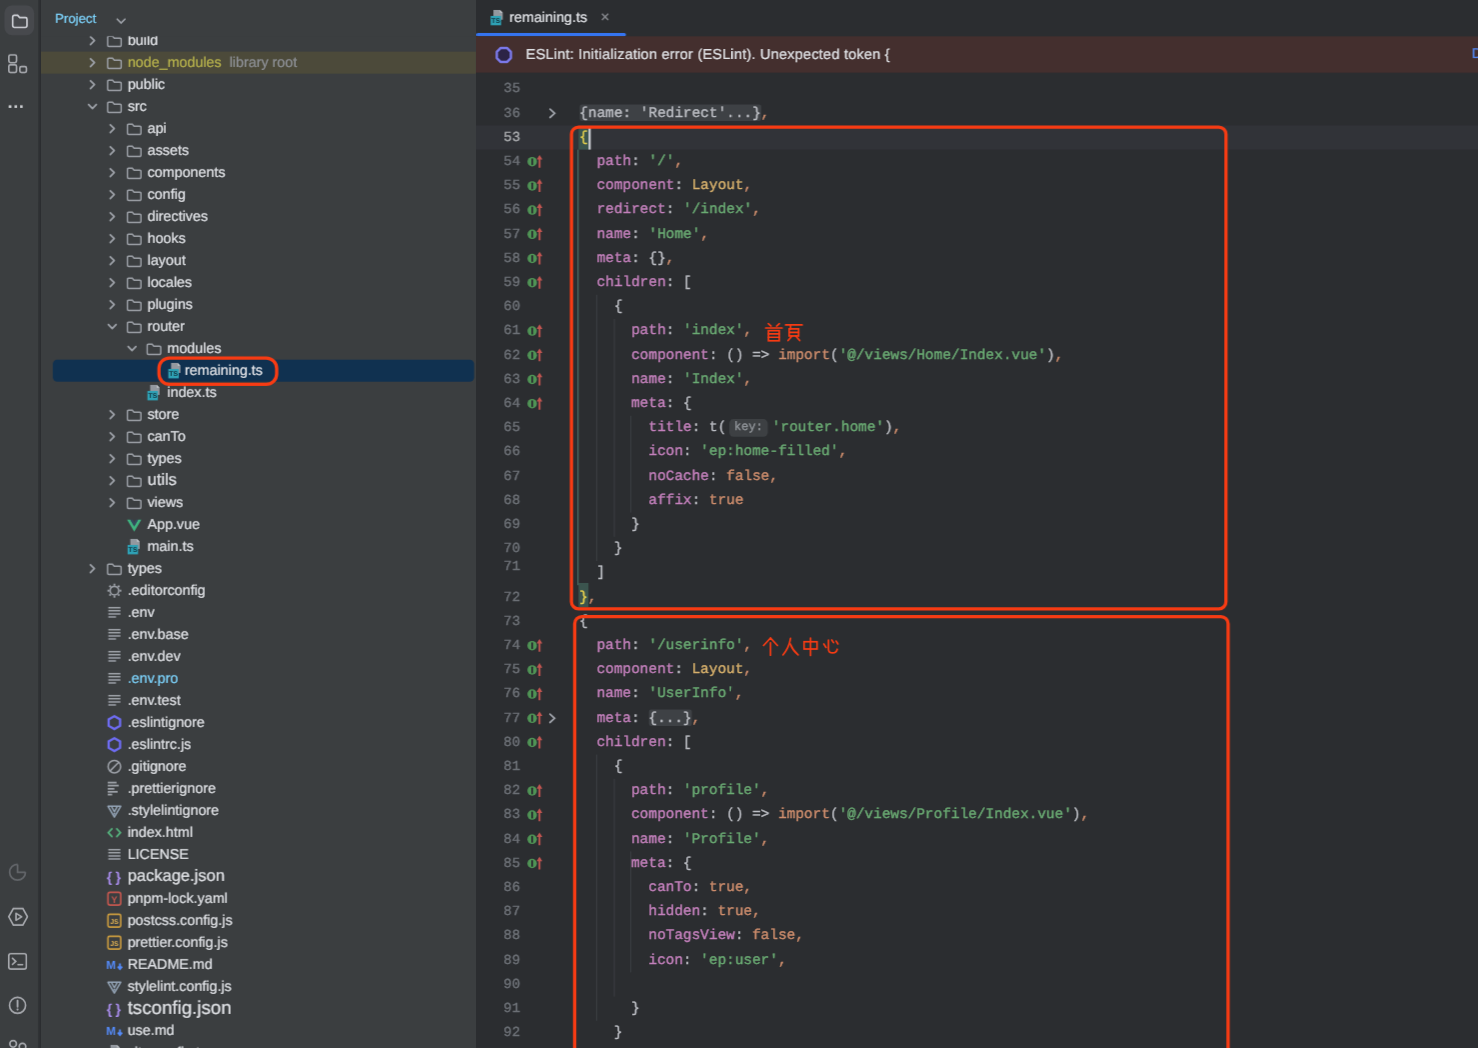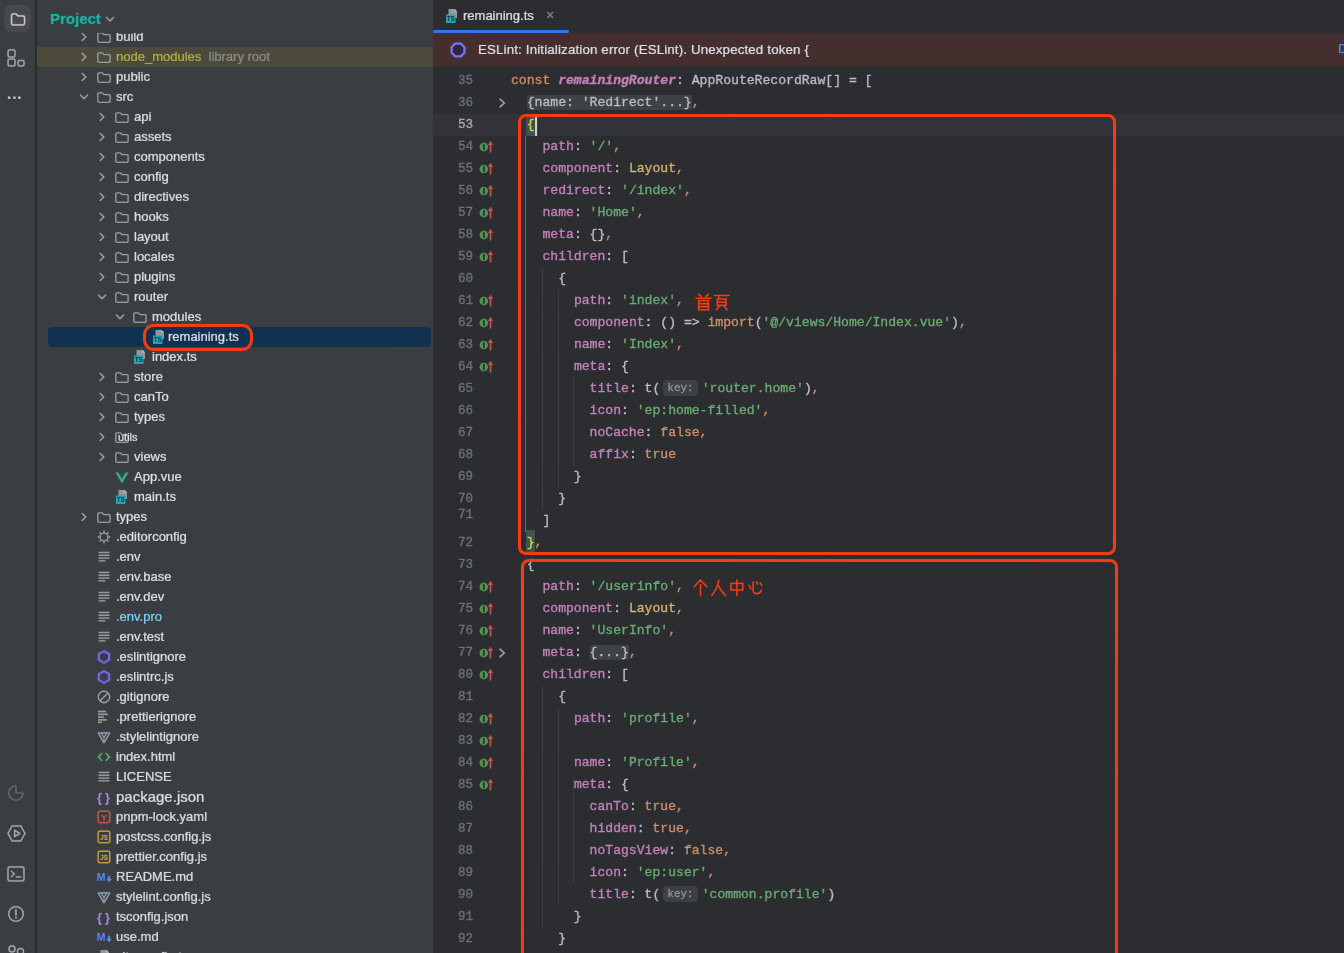--- a/index.html
+++ b/index.html
@@ -201,21 +201,21 @@
         <svg style="position:absolute;left:114px;top:409px" width="16" height="16" viewBox="0 0 16 16">
           <path d="M1.8 5 a1.1 1.1 0 0 1 1.1-1.1 H6.2 L7.8 5.7 H13 a1.1 1.1 0 0 1 1.1 1.1 v5.4 a1.1 1.1 0 0 1 -1.1 1.1 H2.9 a1.1 1.1 0 0 1 -1.1 -1.1 Z" fill="none" stroke="#9da1a8" stroke-width="1.3"></path>
         </svg>
         <div style="position:absolute;left:134px;top:407px;height:20px;line-height:20px;color:#dfe1e5;font-size:13px;white-space:nowrap">types</div>
         <svg style="position:absolute;left:94px;top:429px" width="16" height="16" viewBox="0 0 16 16">
           <path d="M6.2 4.5 L9.8 8 L6.2 11.5" fill="none" stroke="#9da1a8" stroke-width="1.6" stroke-linecap="round" stroke-linejoin="round"></path>
         </svg>
         <svg style="position:absolute;left:114px;top:429px" width="16" height="16" viewBox="0 0 16 16">
           <path d="M1.8 5 a1.1 1.1 0 0 1 1.1-1.1 H6.2 L7.8 5.7 H13 a1.1 1.1 0 0 1 1.1 1.1 v5.4 a1.1 1.1 0 0 1 -1.1 1.1 H2.9 a1.1 1.1 0 0 1 -1.1 -1.1 Z" fill="none" stroke="#9da1a8" stroke-width="1.3"></path>
         </svg>
-        <div style="position:absolute;left:118px;top:427px;height:20px;line-height:20px;color:#dfe1e5;font-size:11px;white-space:nowrap">utils</div>
+        <div style="position:absolute;left:134px;top:427px;height:20px;line-height:20px;color:#dfe1e5;font-size:15px;white-space:nowrap">utils</div>
         <svg style="position:absolute;left:94px;top:449px" width="16" height="16" viewBox="0 0 16 16">
           <path d="M6.2 4.5 L9.8 8 L6.2 11.5" fill="none" stroke="#9da1a8" stroke-width="1.6" stroke-linecap="round" stroke-linejoin="round"></path>
         </svg>
         <svg style="position:absolute;left:114px;top:449px" width="16" height="16" viewBox="0 0 16 16">
           <path d="M1.8 5 a1.1 1.1 0 0 1 1.1-1.1 H6.2 L7.8 5.7 H13 a1.1 1.1 0 0 1 1.1 1.1 v5.4 a1.1 1.1 0 0 1 -1.1 1.1 H2.9 a1.1 1.1 0 0 1 -1.1 -1.1 Z" fill="none" stroke="#9da1a8" stroke-width="1.3"></path>
         </svg>
         <div style="position:absolute;left:134px;top:447px;height:20px;line-height:20px;color:#dfe1e5;font-size:13px;white-space:nowrap">views</div>
         <svg style="position:absolute;left:114px;top:469px" width="16" height="16" viewBox="0 0 16 16">
           <path d="M1.5 3.5 L8 14.5 L14.5 3.5 H11.6 L8 9.7 L4.4 3.5 Z" fill="#3fb27f"></path>
           <path d="M4.4 3.5 L8 9.7 L11.6 3.5 H9.3 L8 5.8 L6.7 3.5 Z" fill="#34495e"></path>
@@ -349,36 +349,36 @@
         <svg style="position:absolute;left:96px;top:889px" width="16" height="16" viewBox="0 0 16 16">
           <path d="M2.2 4 H13.8 L8 13.8 Z" fill="none" stroke="#93a3b5" stroke-width="1.4" stroke-linejoin="round"></path>
           <path d="M5.3 4 L8 9 L10.7 4" fill="none" stroke="#93a3b5" stroke-width="1.3" stroke-linejoin="round"></path>
           <circle cx="8" cy="10.8" r="0.85" fill="#93a3b5"></circle>
         </svg>
         <div style="position:absolute;left:116px;top:887px;height:20px;line-height:20px;color:#dfe1e5;font-size:13px;white-space:nowrap">stylelint.config.js</div>
         <svg style="position:absolute;left:96px;top:909px" width="16" height="16" viewBox="0 0 16 16">
           <text x="1" y="12.5" font-family="Liberation Sans" font-size="13" font-weight="bold" fill="#a58ae6">{</text>
           <text x="9" y="12.5" font-family="Liberation Sans" font-size="13" font-weight="bold" fill="#a58ae6">}</text>
         </svg>
-        <div style="position:absolute;left:116px;top:907px;height:20px;line-height:20px;color:#dfe1e5;font-size:13px;white-space:nowrap">tsconfig.json</div>
+        <div style="position:absolute;left:116px;top:907px;height:20px;line-height:20px;color:#dfe1e5;font-size:17px;white-space:nowrap">tsconfig.json</div>
         <svg style="position:absolute;left:96px;top:929px" width="16" height="16" viewBox="0 0 16 16">
           <text x="5" y="12" font-family="Liberation Sans" font-size="10.5" font-weight="bold" fill="#548af7" text-anchor="middle">M</text>
           <path d="M13.1 6.8 v5 M11.1 9.8 l2 2.2 l2 -2.2" fill="none" stroke="#548af7" stroke-width="1.7"></path>
         </svg>
         <div style="position:absolute;left:116px;top:927px;height:20px;line-height:20px;color:#dfe1e5;font-size:13px;white-space:nowrap">use.md</div>
         <svg style="position:absolute;left:96px;top:949px" width="16" height="16" viewBox="0 0 16 16">
           <path d="M4.5 1 h6 l2.5 2.5 V10 H4.5 Z" fill="#93989f"></path>
           <path d="M10.5 1 l2.5 2.5 h-2.5 Z" fill="#c6c9cd"></path>
           <rect x="2" y="6.5" width="9.5" height="8.5" fill="#2ea2b6"></rect>
           <text x="6.75" y="13" font-family="Liberation Sans" font-size="6.4" font-weight="bold" fill="#123540" text-anchor="middle">TS</text>
         </svg>
         <div style="position:absolute;left:116px;top:947px;height:20px;line-height:20px;color:#dfe1e5;font-size:13px;white-space:nowrap">vite.config.ts</div>
       </div>
 <div id="treehead">
-        <span style="position:absolute;left:13px;top:10px;font-size:15px;font-weight:bold;color:#14b8a6">Project</span>
+        <span style="position:absolute;left:13px;top:10px;font-size:12px;font-weight:normal;color:#7dd3fc">Project</span>
 <svg style="position:absolute;left:66px;top:12px" width="14" height="14" viewBox="0 0 14 14">
           <path d="M3.5 5.5 L7 9 L10.5 5.5" fill="none" stroke="#9da1a8" stroke-width="1.5" stroke-linecap="round"></path>
         </svg>
 </div>
 </div>
 <div id="editor">
 <div id="tabbar">
 <svg style="position:absolute;left:11px;top:8px" width="16" height="16" viewBox="0 0 16 16">
           <path d="M4.5 1 h6 l2.5 2.5 V10 H4.5 Z" fill="#93989f"></path>
           <path d="M10.5 1 l2.5 2.5 h-2.5 Z" fill="#c6c9cd"></path>
@@ -401,21 +401,20 @@
         <div style="position:absolute;left:92.5px;top:116px;width:9.5px;height:20px;background:#3b544e"></div>
         <div style="position:absolute;left:92.5px;top:530px;width:9.5px;height:22px;background:#3b544e"></div>
         <div style="position:absolute;left:108.9px;top:268px;width:1px;height:242px;background:#3a3d41;opacity:1"></div>
         <div style="position:absolute;left:124.7px;top:290px;width:1px;height:198px;background:#3a3d41;opacity:1"></div>
         <div style="position:absolute;left:140.4px;top:378px;width:1px;height:88px;background:#3a3d41;opacity:1"></div>
         <div style="position:absolute;left:108.9px;top:686px;width:1px;height:242px;background:#3a3d41;opacity:1"></div>
         <div style="position:absolute;left:124.7px;top:708px;width:1px;height:198px;background:#3a3d41;opacity:1"></div>
         <div style="position:absolute;left:140.4px;top:774px;width:1px;height:110px;background:#3a3d41;opacity:1"></div>
         <div style="position:absolute;left:91.7px;top:136px;width:1.5px;height:396px;background:#537d72;opacity:0.9"></div>
         <div class="ln" style="top:70px;color:#6d7177">35</div>
-        <div class="cl" style="top:70px"><span class="o">const </span><span class="pi">remainingRouter</span><span class="w">: AppRouteRecordRaw[] = [</span></div>
         <div class="ln" style="top:92px;color:#6d7177">36</div>
         <svg class="fc" style="top:92px" width="12" height="22" viewBox="0 0 12 22">
           <path d="M4 7.2 L8.2 11 L4 14.8" fill="none" stroke="#9da1a8" stroke-width="1.6" stroke-linecap="round"></path>
         </svg>
         <div class="cl" style="top:92px">  <span class="f">{name: 'Redirect'...}</span><span class="o">,</span></div>
         <div class="ln" style="top:114px;color:#a9abae">53</div>
         <div class="cl" style="top:114px">  <span class="b">{</span></div>
         <div class="ln" style="top:136px;color:#6d7177">54</div>
         <svg class="gi" style="top:136px" width="26" height="22" viewBox="0 0 26 22">
           <circle cx="6.8" cy="11" r="4.3" fill="#4f9455"></circle>
@@ -569,20 +568,21 @@
           <path d="M10.9 9.0 L13.5 4.8 L16.1 9.0 Z" fill="#c05550"></path>
         </svg>
         <div class="cl" style="top:708px">        <span class="k">path</span><span class="w">: </span><span class="s">'profile'</span><span class="o">,</span></div>
         <div class="ln" style="top:730px;color:#6d7177">83</div>
         <svg class="gi" style="top:730px" width="26" height="22" viewBox="0 0 26 22">
           <circle cx="6.8" cy="11" r="4.3" fill="#4f9455"></circle>
           <rect x="6.0" y="7.8" width="1.7" height="6.4" rx="0.85" fill="#2b2d30"></rect>
           <line x1="13.5" y1="16.5" x2="13.5" y2="6.5" stroke="#c05550" stroke-width="1.7"></line>
           <path d="M10.9 9.0 L13.5 4.8 L16.1 9.0 Z" fill="#c05550"></path>
         </svg>
+        <div class="cl" style="top:730px">        <span class="k">component</span><span class="w">: () =&gt; </span><span class="o">import</span><span class="w">(</span><span class="s">'@/views/Profile/Index.vue'</span><span class="w">)</span><span class="o">,</span></div>
         <div class="ln" style="top:752px;color:#6d7177">84</div>
         <svg class="gi" style="top:752px" width="26" height="22" viewBox="0 0 26 22">
           <circle cx="6.8" cy="11" r="4.3" fill="#4f9455"></circle>
           <rect x="6.0" y="7.8" width="1.7" height="6.4" rx="0.85" fill="#2b2d30"></rect>
           <line x1="13.5" y1="16.5" x2="13.5" y2="6.5" stroke="#c05550" stroke-width="1.7"></line>
           <path d="M10.9 9.0 L13.5 4.8 L16.1 9.0 Z" fill="#c05550"></path>
         </svg>
         <div class="cl" style="top:752px">        <span class="k">name</span><span class="w">: </span><span class="s">'Profile'</span><span class="o">,</span></div>
         <div class="ln" style="top:774px;color:#6d7177">85</div>
         <svg class="gi" style="top:774px" width="26" height="22" viewBox="0 0 26 22">
@@ -594,21 +594,20 @@
         <div class="cl" style="top:774px">        <span class="k">meta</span><span class="w">: {</span></div>
         <div class="ln" style="top:796px;color:#6d7177">86</div>
         <div class="cl" style="top:796px">          <span class="k">canTo</span><span class="w">: </span><span class="o">true</span><span class="o">,</span></div>
         <div class="ln" style="top:818px;color:#6d7177">87</div>
         <div class="cl" style="top:818px">          <span class="k">hidden</span><span class="w">: </span><span class="o">true</span><span class="o">,</span></div>
         <div class="ln" style="top:840px;color:#6d7177">88</div>
         <div class="cl" style="top:840px">          <span class="k">noTagsView</span><span class="w">: </span><span class="o">false</span><span class="o">,</span></div>
         <div class="ln" style="top:862px;color:#6d7177">89</div>
         <div class="cl" style="top:862px">          <span class="k">icon</span><span class="w">: </span><span class="s">'ep:user'</span><span class="o">,</span></div>
         <div class="ln" style="top:884px;color:#6d7177">90</div>
-        <div class="cl" style="top:884px">          <span class="k">title</span><span class="w">: t(</span><span class="pill">key:</span><span class="s">'common.profile'</span><span class="w">)</span></div>
         <div class="ln" style="top:906px;color:#6d7177">91</div>
         <div class="cl" style="top:906px"><span class="w">        }</span></div>
         <div class="ln" style="top:928px;color:#6d7177">92</div>
         <div class="cl" style="top:928px"><span class="w">      }</span></div>
         <div style="position:absolute;left:101.7px;top:115px;width:2.4px;height:21px;background:#cfd2d6"></div>
         <div style="position:absolute;left:85px;top:114px;width:598px;height:441px;border:3.5px solid #f73b13;border-radius:8px"></div>
         <div style="position:absolute;left:88px;top:559px;width:597px;height:430px;border:3.5px solid #f73b13;border-radius:8px"></div>
         <svg style="position:absolute;left:262px;top:293px" width="36" height="18" viewBox="0 0 36 18" fill="none" stroke="#f73b13" stroke-width="1.55" stroke-linecap="round">
           <g transform="translate(0.0,0)">
             <path d="M3.5 1.2 L6 3.4 M13.5 1.2 L11 3.4"></path>

